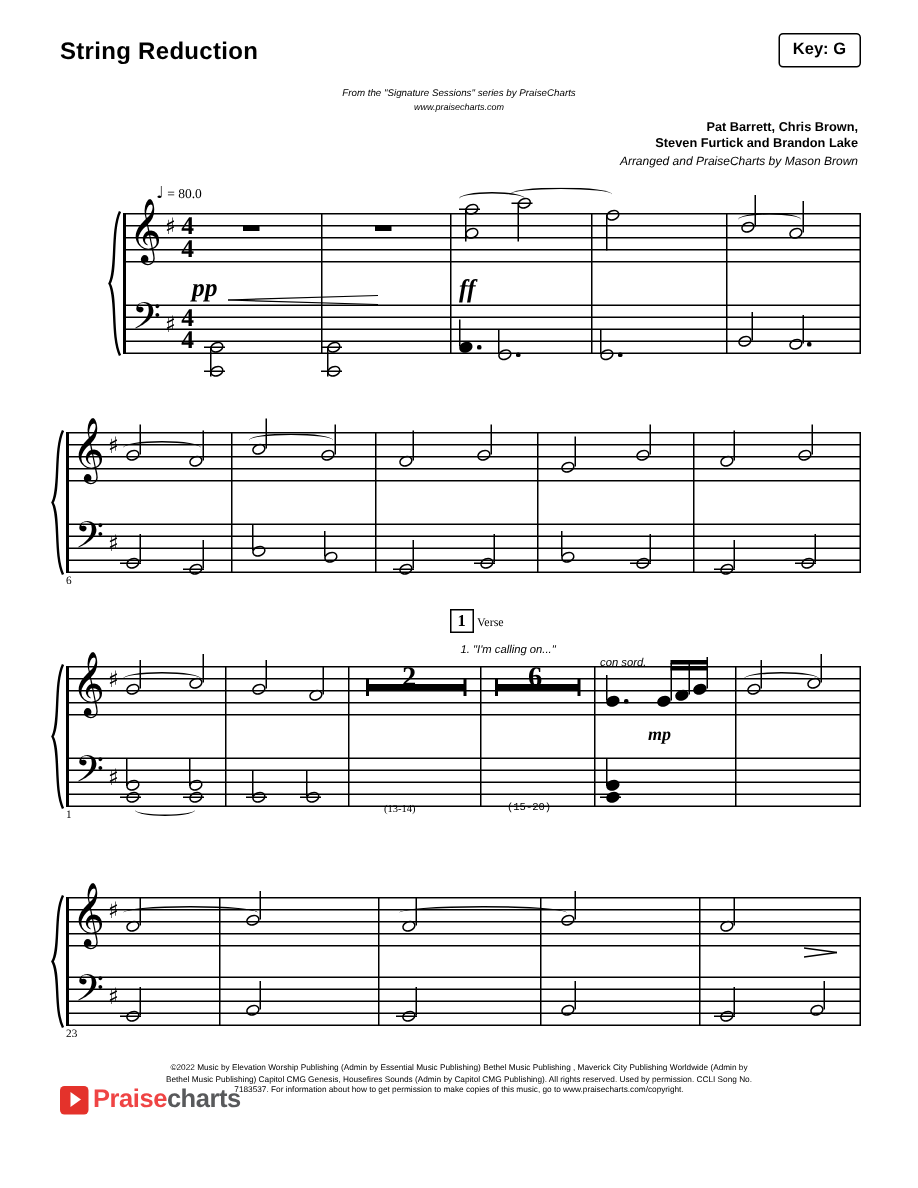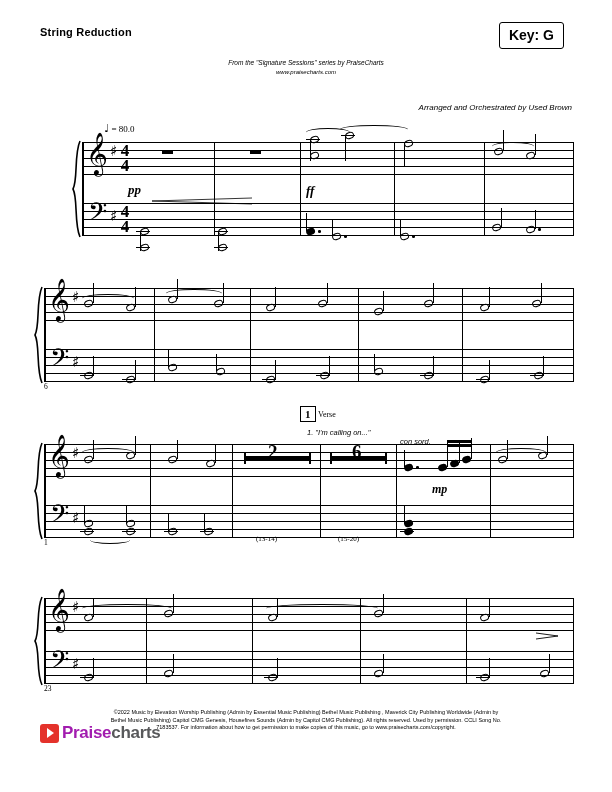--- a/index.html
+++ b/index.html
@@ -22,32 +22,32 @@
     width: 612px;
     height: 792px;
     background: #fff;
   }
 
   
   .instrument-label {
     position: absolute;
     left: 40px;
     top: 26px;
-    font-size: 11px;
+    font-size: 16px;
     font-weight: bold;
     letter-spacing: 0.2px;
   }
   .key-box {
     position: absolute;
-    right: 48px;
+    right: 38px;
     top: 22px;
     border: 1px solid #000;
     border-radius: 3px;
     padding: 4px 9px 5px 9px;
-    font-size: 14px;
+    font-size: 11px;
     font-weight: bold;
   }
   .song-title {
     position: absolute;
     left: 0; right: 0;
     top: 26px;
     text-align: center;
     font-size: 27px;
     font-weight: bold;
     letter-spacing: 0.3px;
@@ -182,21 +182,21 @@
     border-top: 1.2px solid #000;
     border-radius: 50%;
     height: 8px;
   }
 
   .dyn {
     position: absolute;
     font-family: "Liberation Serif", serif;
     font-style: italic;
     font-weight: bold;
-    font-size: 13px;
+    font-size: 17px;
   }
   .textmark {
     position: absolute;
     font-size: 7.5px;
     font-style: italic;
   }
   .tempo {
     position: absolute;
     font-size: 9px;
     font-family: "Liberation Serif", serif;
@@ -277,36 +277,40 @@
     left: 6.5px; top: 4.5px;
     border-left: 7px solid #fff;
     border-top: 5px solid transparent;
     border-bottom: 5px solid transparent;
   }
   .pc-text {
     font-size: 17px;
     font-weight: bold;
     letter-spacing: -0.3px;
   }
-  .pc-praise { color: #a21caf; }
+  .pc-praise { color: #ef4444; }
   .pc-charts { color: #58595b; }
 </style>
 </head>
 <body>
 
 <div class="page">
 
   <div class="instrument-label">String Reduction</div>
 
   <div class="key-box">Key: G</div>
 
   <div class="subtitle-1">From the "Signature Sessions" series by PraiseCharts</div>
   <div class="subtitle-2">www.praisecharts.com</div>
 
-  <div class="arranger">Arranged and Orchestrated by Used Brown</div>
+  <div class="credits">
+    <div>Pat Barrett, Chris Brown,</div>
+    <div>Steven Furtick and Brandon Lake</div>
+  </div>
+  <div class="arranger">Arranged and PraiseCharts by Mason Brown</div>
 
   <div>
 
     <div class="tempo" style="left:104px; top:122px;">
       <span style="font-family:'DejaVu Sans',sans-serif;font-size:11px;">♩</span>
       <span>= 80.0</span>
     </div>
 
     <div class="staff" style="left:82px; top:142px; width:492px; height:33px;">
       <div class="ln" style="top:0px;"></div>
@@ -565,21 +569,21 @@
     <div class="bar-count" style="left:268px; top:441px;">2</div>
     <div class="multirest" style="left:244px; top:456px; width:66px;"></div>
     <div class="multirest-cap" style="left:244px; top:452px; height:12px;"></div>
     <div class="multirest-cap" style="left:309px; top:452px; height:12px;"></div>
     <div class="rangetext" style="left:256px; top:535px;">(13-14)</div>
 
     <div class="bar-count" style="left:352px; top:441px;">6</div>
     <div class="multirest" style="left:330px; top:456px; width:56px;"></div>
     <div class="multirest-cap" style="left:330px; top:452px; height:12px;"></div>
     <div class="multirest-cap" style="left:385px; top:452px; height:12px;"></div>
-    <div class="rangetext" style="left:338px; top:535px;">(15-20)</div>
+    <div class="rangetext" style="left:338px; top:535px;font-family:Liberation Mono, monospace;">(15-20)</div>
 
     <div class="notehead" style="left:404px; top:464px;"></div>
     <div class="stem" style="left:404px; top:450px; height:17px;"></div>
     <div class="dot" style="left:416px; top:466px;"></div>
 
     <div class="notehead" style="left:438px; top:464px;"></div>
     <div class="stem" style="left:447px; top:442px; height:25px;"></div>
     <div class="notehead" style="left:450px; top:460px;"></div>
     <div class="stem" style="left:459px; top:440px; height:23px;"></div>
     <div class="notehead" style="left:462px; top:456px;"></div>

